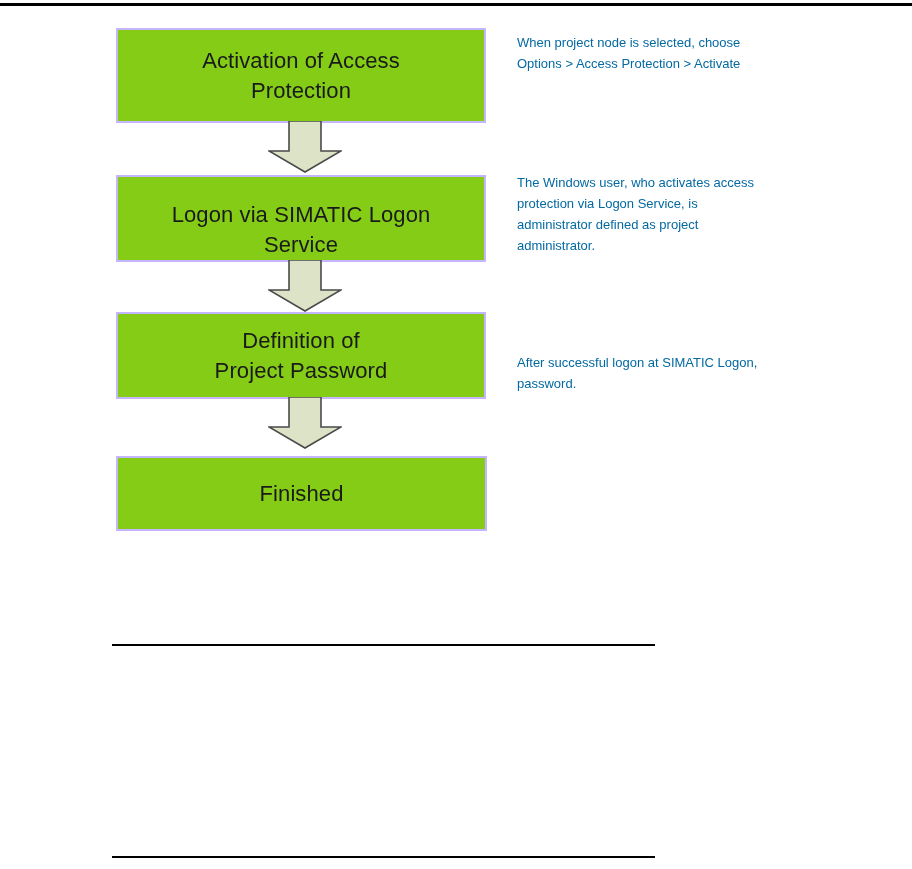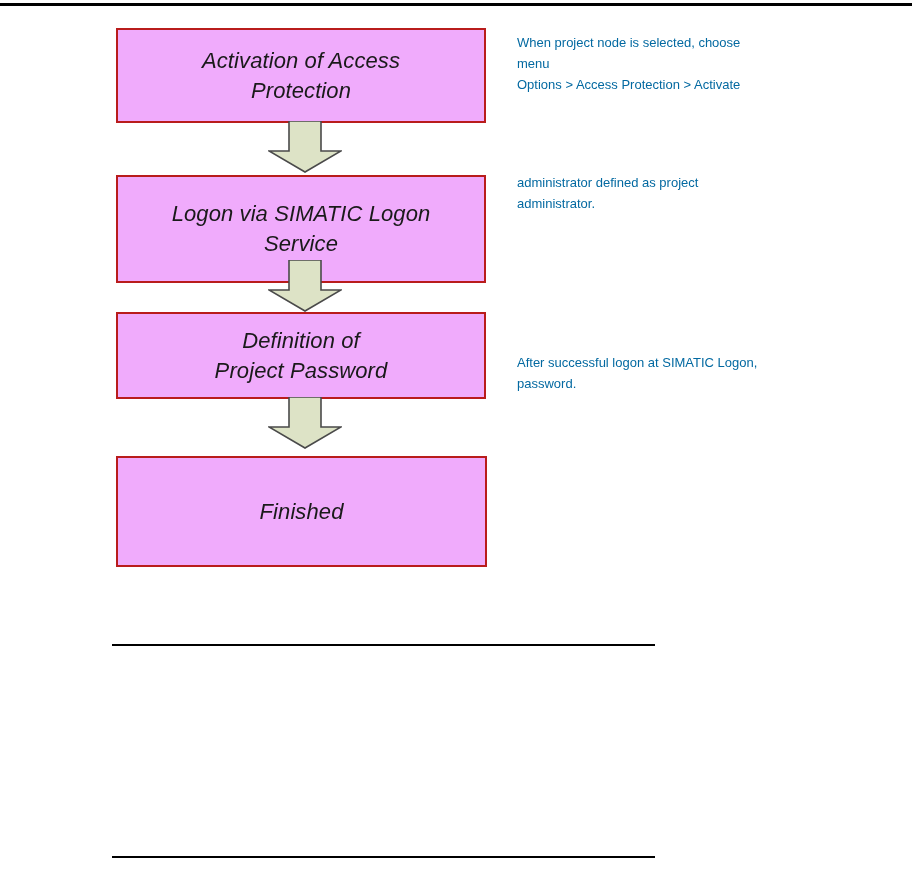--- a/index.html
+++ b/index.html
@@ -22,40 +22,39 @@
     background: #000000;
   }
   .rule-top    { left: 0px;   top: 3px;   width: 912px; height: 3px; }
   .rule-mid    { left: 112px; top: 644px; width: 543px; height: 2px; }
   .rule-bottom { left: 112px; top: 856px; width: 543px; height: 2px; }
 
   
   .flow-box {
     position: absolute;
     box-sizing: border-box;
-    background: #f0abfc;
-    border: 2px solid #b91c1c;
+    background: #84cc16;
+    border: 2px solid #c4b5fd;
     display: flex;
     align-items: center;
     justify-content: center;
     text-align: center;
-    font-style: italic;
   }
   .flow-box .box-label {
     font-size: 22px;
     line-height: 30px;
     color: #1a1a1a;
     white-space: pre-line;
     letter-spacing: 0.1px;
   }
 
   .box-1 { left: 116px; top: 28px;  width: 370px; height: 95px; }
-  .box-2 { left: 116px; top: 175px; width: 370px; height: 108px; }
+  .box-2 { left: 116px; top: 175px; width: 370px; height: 87px; align-items: flex-end; }
   .box-3 { left: 116px; top: 312px; width: 370px; height: 87px; }
-  .box-4 { left: 116px; top: 456px; width: 371px; height: 111px; }
+  .box-4 { left: 116px; top: 456px; width: 371px; height: 75px; }
 
   
   .arrow {
     position: absolute;
     left: 268px;
     width: 74px;
     height: 52px;
   }
   .arrow svg { display: block; width: 74px; height: 52px; }
   .arrow-1 { top: 121px; }
@@ -116,25 +115,26 @@
 </div>
 
 <div class="arrow arrow-3">
   <svg viewBox="0 0 74 52" xmlns="http://www.w3.org/2000/svg">
     <polygon points="21,0 53,0 53,30 73,30 37,51 1,30 21,30" fill="#dde3c6" stroke="#4a4a4a" stroke-width="1.6" stroke-linejoin="miter"></polygon>
   </svg>
 </div>
 
 <div class="annotation ann-1">
   <span class="ann-line">When project node is selected, choose</span>
-  <span class="ann-line">menu</span>
   <span class="ann-line ann-emph">Options &gt; Access Protection &gt; Activate</span>
 </div>
 
 <div class="annotation ann-2">
+  <span class="ann-line">The Windows user, who activates access</span>
+  <span class="ann-line">protection via Logon Service, is</span>
   <span class="ann-line">administrator defined as project</span>
   <span class="ann-line">administrator.</span>
 </div>
 
 <div class="annotation ann-3">
   <span class="ann-line">After successful logon at SIMATIC Logon,</span>
   <span class="ann-line">password.</span>
 </div>
 
 </body></html>

